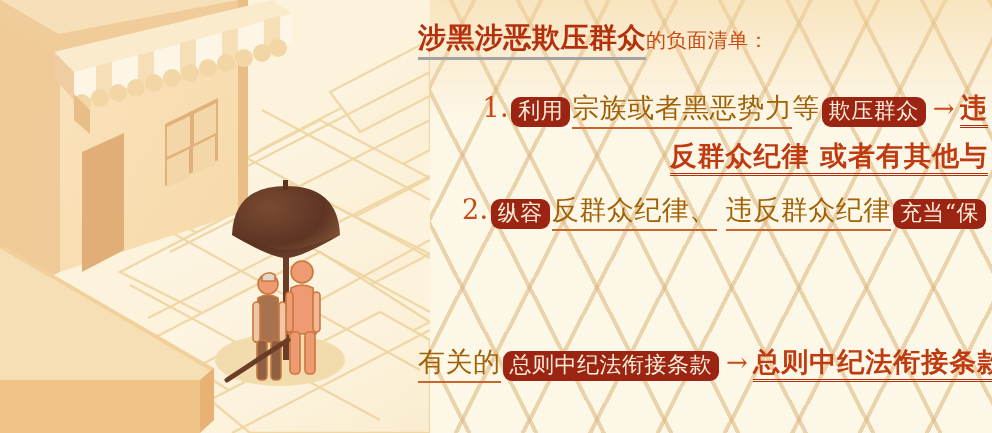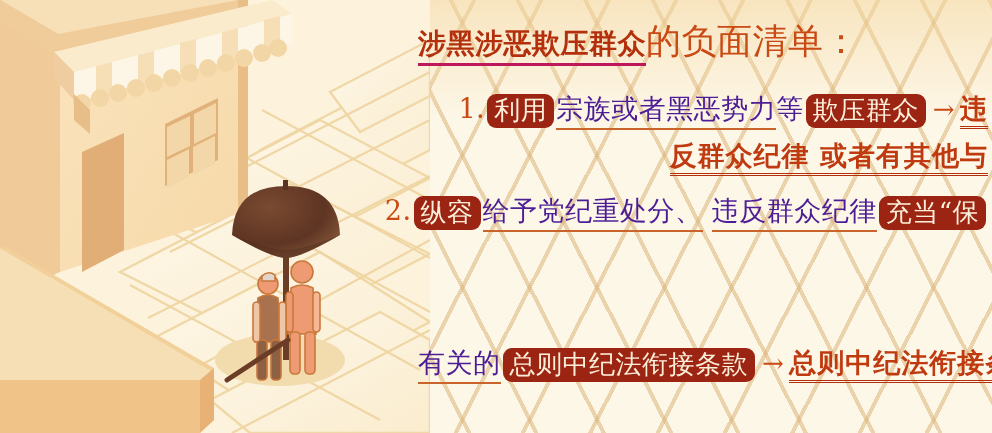--- a/index.html
+++ b/index.html
@@ -51,55 +51,55 @@
     line-height:1;
     color:#C94A14;
     letter-spacing:.5px;
   }
   .line.right { right:4px; }
   .line.left  { left:4px; }
 
   
   .ttl-strong {
     font-weight:bold; color:#B4300D; font-size:28px;
-    border-bottom:3px solid #be185d; padding-bottom:3px;
-  }
-  .ttl-rest { color:#C94A14; font-size:35px; }
+    border-bottom:3px solid #a3a3a3; padding-bottom:3px;
+  }
+  .ttl-rest { color:#C94A14; font-size:20px; }
 
   
   .idx { color:#C94A14; font-family:"DejaVu Serif","Liberation Serif",serif; font-size:27px; }
 
   
   .chip {
     display:inline-block;
     background:#9C2413;
     color:#FBEFD9;
     border-radius:9px;
     padding:3px 7px 5px 7px;
     margin:0 2px;
     font-family:"DejaVu Serif","Liberation Serif",serif;
-    font-size:26px;
+    font-size:22px;
     line-height:1;
     vertical-align:-1px;
   }
 
   
   .uline {
     border-bottom:2.5px solid #C9642A;
     padding-bottom:4px;
   }
   
   .result {
     font-weight:bold; color:#C03A10;
     border-bottom:3px double #B4300D;
     padding-bottom:2px;
     letter-spacing:1px;
   }
   .arrow { color:#C94A14; padding:0 5px; font-size:26px; }
-  .plain { color:#4c1d95; }
+  .plain { color:#a16207; }
 </style>
 </head>
 <body>
 
 <div id="stage">
 
   <div class="bg-lattice"></div>
   <div class="bg-warm-left"></div>
   <div class="bg-top-tint"></div>
 
@@ -238,21 +238,21 @@
 
     <div class="line right" style="top:94px;">
       <span class="idx">1.</span><span class="chip">利用</span><span class="uline plain">宗族或者黑恶势力</span><span class="plain">等</span><span class="chip">欺压群众</span><span class="arrow">→</span><span class="result">违</span>
     </div>
 
     <div class="line right" style="top:142px;">
       <span class="result">反群众纪律  或者有其他与</span>
     </div>
 
     <div class="line right" style="top:196px;">
-      <span class="idx">2.</span><span class="chip">纵容</span><span class="uline plain">给予党纪重处分、</span><span class="plain">&nbsp;</span><span class="uline plain">违反群众纪律</span><span class="chip">充当“保</span>
+      <span class="idx">2.</span><span class="chip">纵容</span><span class="uline plain">反群众纪律、</span><span class="plain">&nbsp;</span><span class="uline plain">违反群众纪律</span><span class="chip">充当“保</span>
     </div>
 
 
 
     <div class="line left" style="top:348px; left:14px;">
       <span class="uline plain">有关的</span><span class="chip">总则中纪法衔接条款</span><span class="arrow">→</span><span class="result">总则中纪法衔接条款</span>
     </div>
 
   </div>
 </div>

